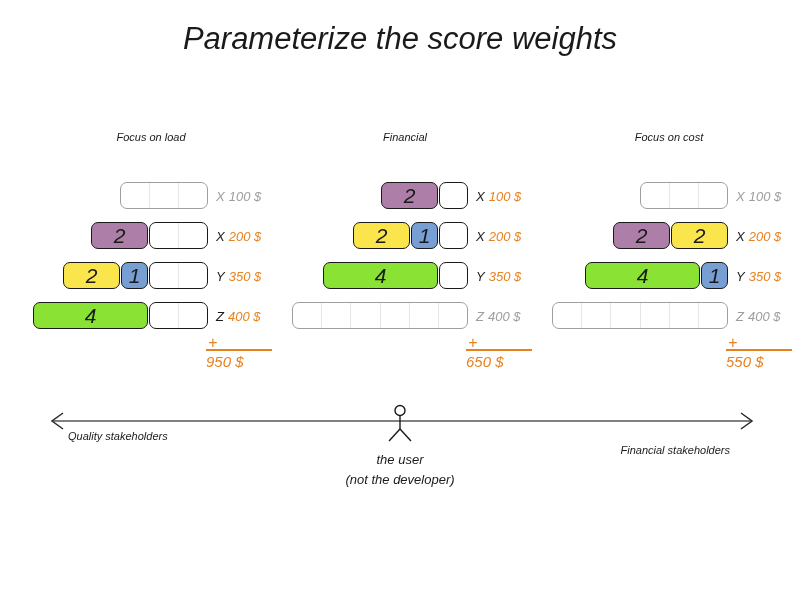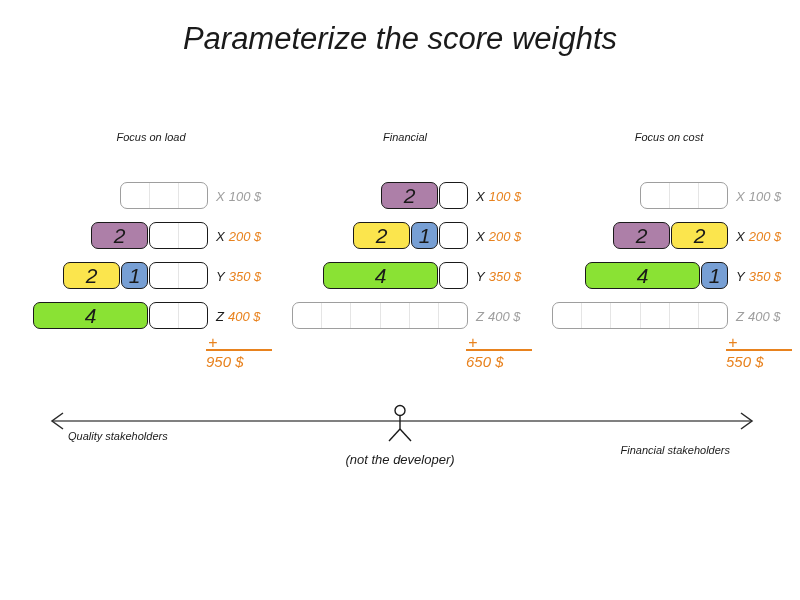--- a/index.html
+++ b/index.html
@@ -169,16 +169,17 @@
       <circle cx="400" cy="15.5" r="5" fill="#ffffff"></circle>
       <line x1="400" y1="20.5" x2="400" y2="34"></line>
       <line x1="400" y1="34" x2="389" y2="46"></line>
       <line x1="400" y1="34" x2="411" y2="46"></line>
     </g>
   </svg>
 
   <div class="axis-label left">Quality stakeholders</div>
   <div class="axis-label right">Financial stakeholders</div>
   <div class="user-caption">
+    <div>the user</div>
     <div>(not the developer)</div>
   </div>
 
 </div>
 
 </body></html>

